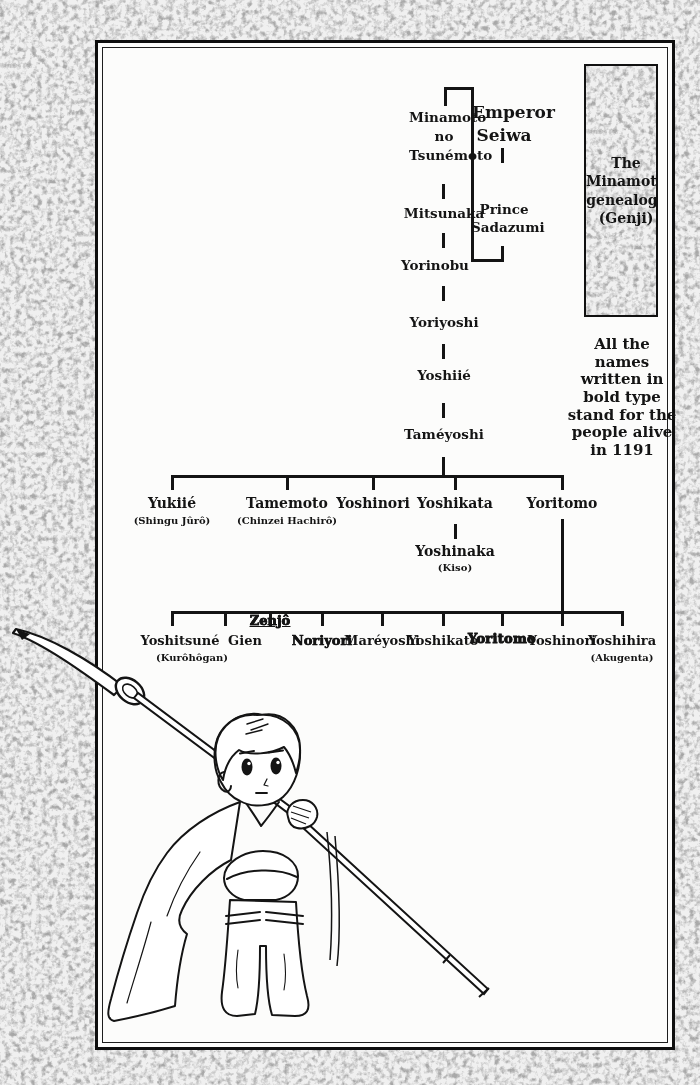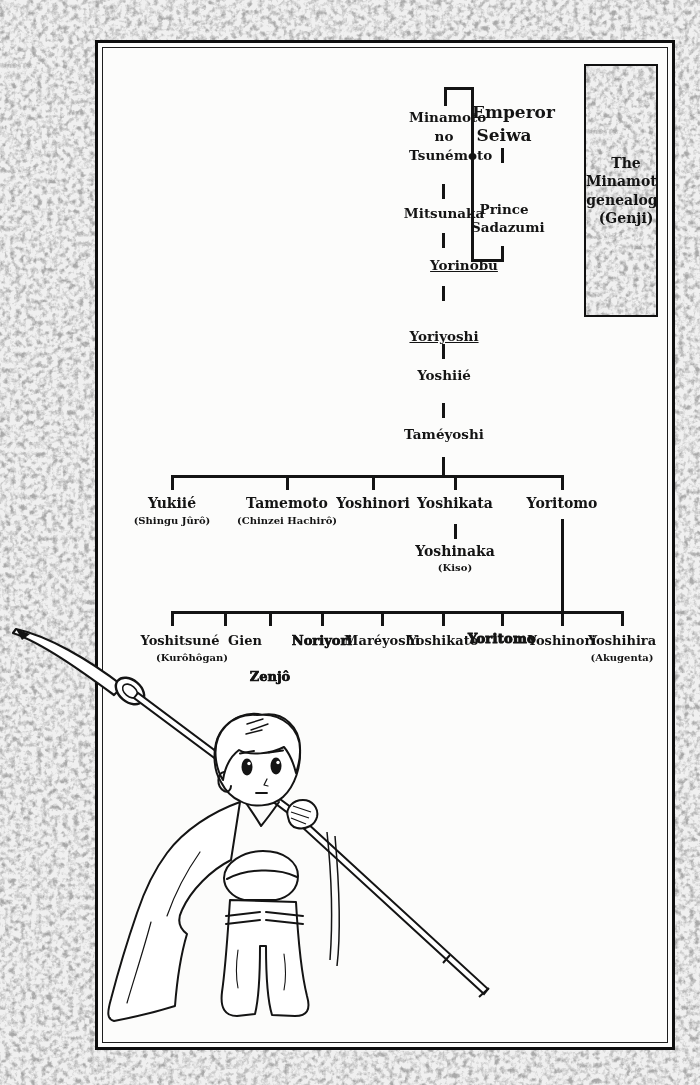--- a/index.html
+++ b/index.html
@@ -88,59 +88,66 @@
       <path d="M443,611 V626"></path>
     <path d="M502,611 V626"></path>
       <path d="M562.5,611 V626"></path>
       <path d="M622,611 V626"></path>
   </svg>
 
   <div class="lbl main-lbl wrap" style="left:444px;top:108px;width:70px;">Minamoto no Tsunémoto</div>
   <div class="lbl wrap" style="left:504px;top:101px;width:64px;font-size:17px;">Emperor Seiwa</div>
   <div class="lbl wrap" style="left:504px;top:176px;width:66px;font-size:13.5px;margin-top:24px;">Prince Sadazumi</div>
   <div class="lbl main-lbl" style="left:444px;top:204px;">Mitsunaka</div>
-  <div class="lbl main-lbl" style="left:464px;top:256px;text-decoration:underline;">Yorinobu</div>
-  <div class="lbl main-lbl" style="left:444px;top:327px;text-decoration:underline;">Yoriyoshi</div>
+  <div class="lbl main-lbl" style="left:435px;top:256px;">Yorinobu</div>
+  <div class="lbl main-lbl" style="left:444px;top:313px;">Yoriyoshi</div>
   <div class="lbl main-lbl" style="left:444px;top:366px;">Yoshiié</div>
   <div class="lbl main-lbl" style="left:444px;top:425px;">Taméyoshi</div>
 
   <div class="lbl" style="left:172px;top:494px;">Yukiié</div>
   <div class="lbl epithet" style="left:172px;top:514px;">(Shingu Jûrô)</div>
   <div class="lbl" style="left:287px;top:494px;">Tamemoto</div>
   <div class="lbl epithet" style="left:287px;top:514px;">(Chinzei Hachirô)</div>
   <div class="lbl" style="left:373px;top:494px;">Yoshinori</div>
   <div class="lbl" style="left:455px;top:494px;">Yoshikata</div>
   <div class="lbl" style="left:562px;top:494px;">Yoritomo</div>
   <div class="lbl" style="left:455px;top:542px;">Yoshinaka</div>
   <div class="lbl epithet" style="left:455px;top:561px;">(Kiso)</div>
 
   <div class="lbl row2" style="left:180px;top:632px;">Yoshitsuné</div>
   <div class="lbl epithet" style="left:180px;top:651px;margin-left:12px;">(Kurôhôgan)</div>
   <div class="lbl row2" style="left:228px;top:632px;margin-left:17px;">Gien</div>
-  <div class="lbl row2 alive" style="left:270px;top:668px;">Zenjô</div>
+  <div class="lbl row2 alive" style="left:270px;top:612px;text-decoration:underline;">Zenjô</div>
   <div class="lbl row2 alive" style="left:322px;top:632px;">Noriyori</div>
   <div class="lbl row2" style="left:382px;top:632px;">Maréyoshi</div>
   <div class="lbl row2" style="left:443px;top:632px;">Yoshikato</div>
   <div class="lbl row2 alive-strong" style="left:502px;top:630px;">Yoritomo</div>
   <div class="lbl row2" style="left:562px;top:632px;">Yoshinori</div>
   <div class="lbl row2" style="left:622px;top:632px;">Yoshihira</div>
   <div class="lbl epithet" style="left:622px;top:651px;">(Akugenta)</div>
 
   <div class="genealogy-box">
     <svg class="boxtex" width="74" height="253">
       <rect width="74" height="253" fill="#9d9d9d"></rect>
       <rect width="74" height="253" filter="url(#txDark)"></rect>
       <rect width="74" height="253" filter="url(#txLight)"></rect>
     </svg>
     <div class="title">The
 Minamoto
 genealogy
 (Genji)</div>
   </div>
 
+  <div class="note">All the
+names
+written in
+bold type
+stand for the
+people alive
+in 1191</div>
 
   <svg class="illustration" width="520" height="430" viewBox="0 0 520 430">
     <g stroke="#141414" stroke-width="2.2" fill="#ffffff" stroke-linejoin="round">
       <path d="M16,9 C48,16 88,39 123,66 L114,75 C80,50 42,23 13,13 Z"></path>
       <path d="M16,9 L30,14 L22,20 Z" fill="#141414" stroke="none"></path>
     </g>
     <g stroke="#141414" fill="#ffffff">
       <ellipse cx="130" cy="71" rx="16" ry="11" stroke-width="2.4" transform="rotate(40 130 71)"></ellipse>
       <ellipse cx="130" cy="71" rx="8.5" ry="5.5" stroke-width="1.6" transform="rotate(40 130 71)"></ellipse>
     </g>

